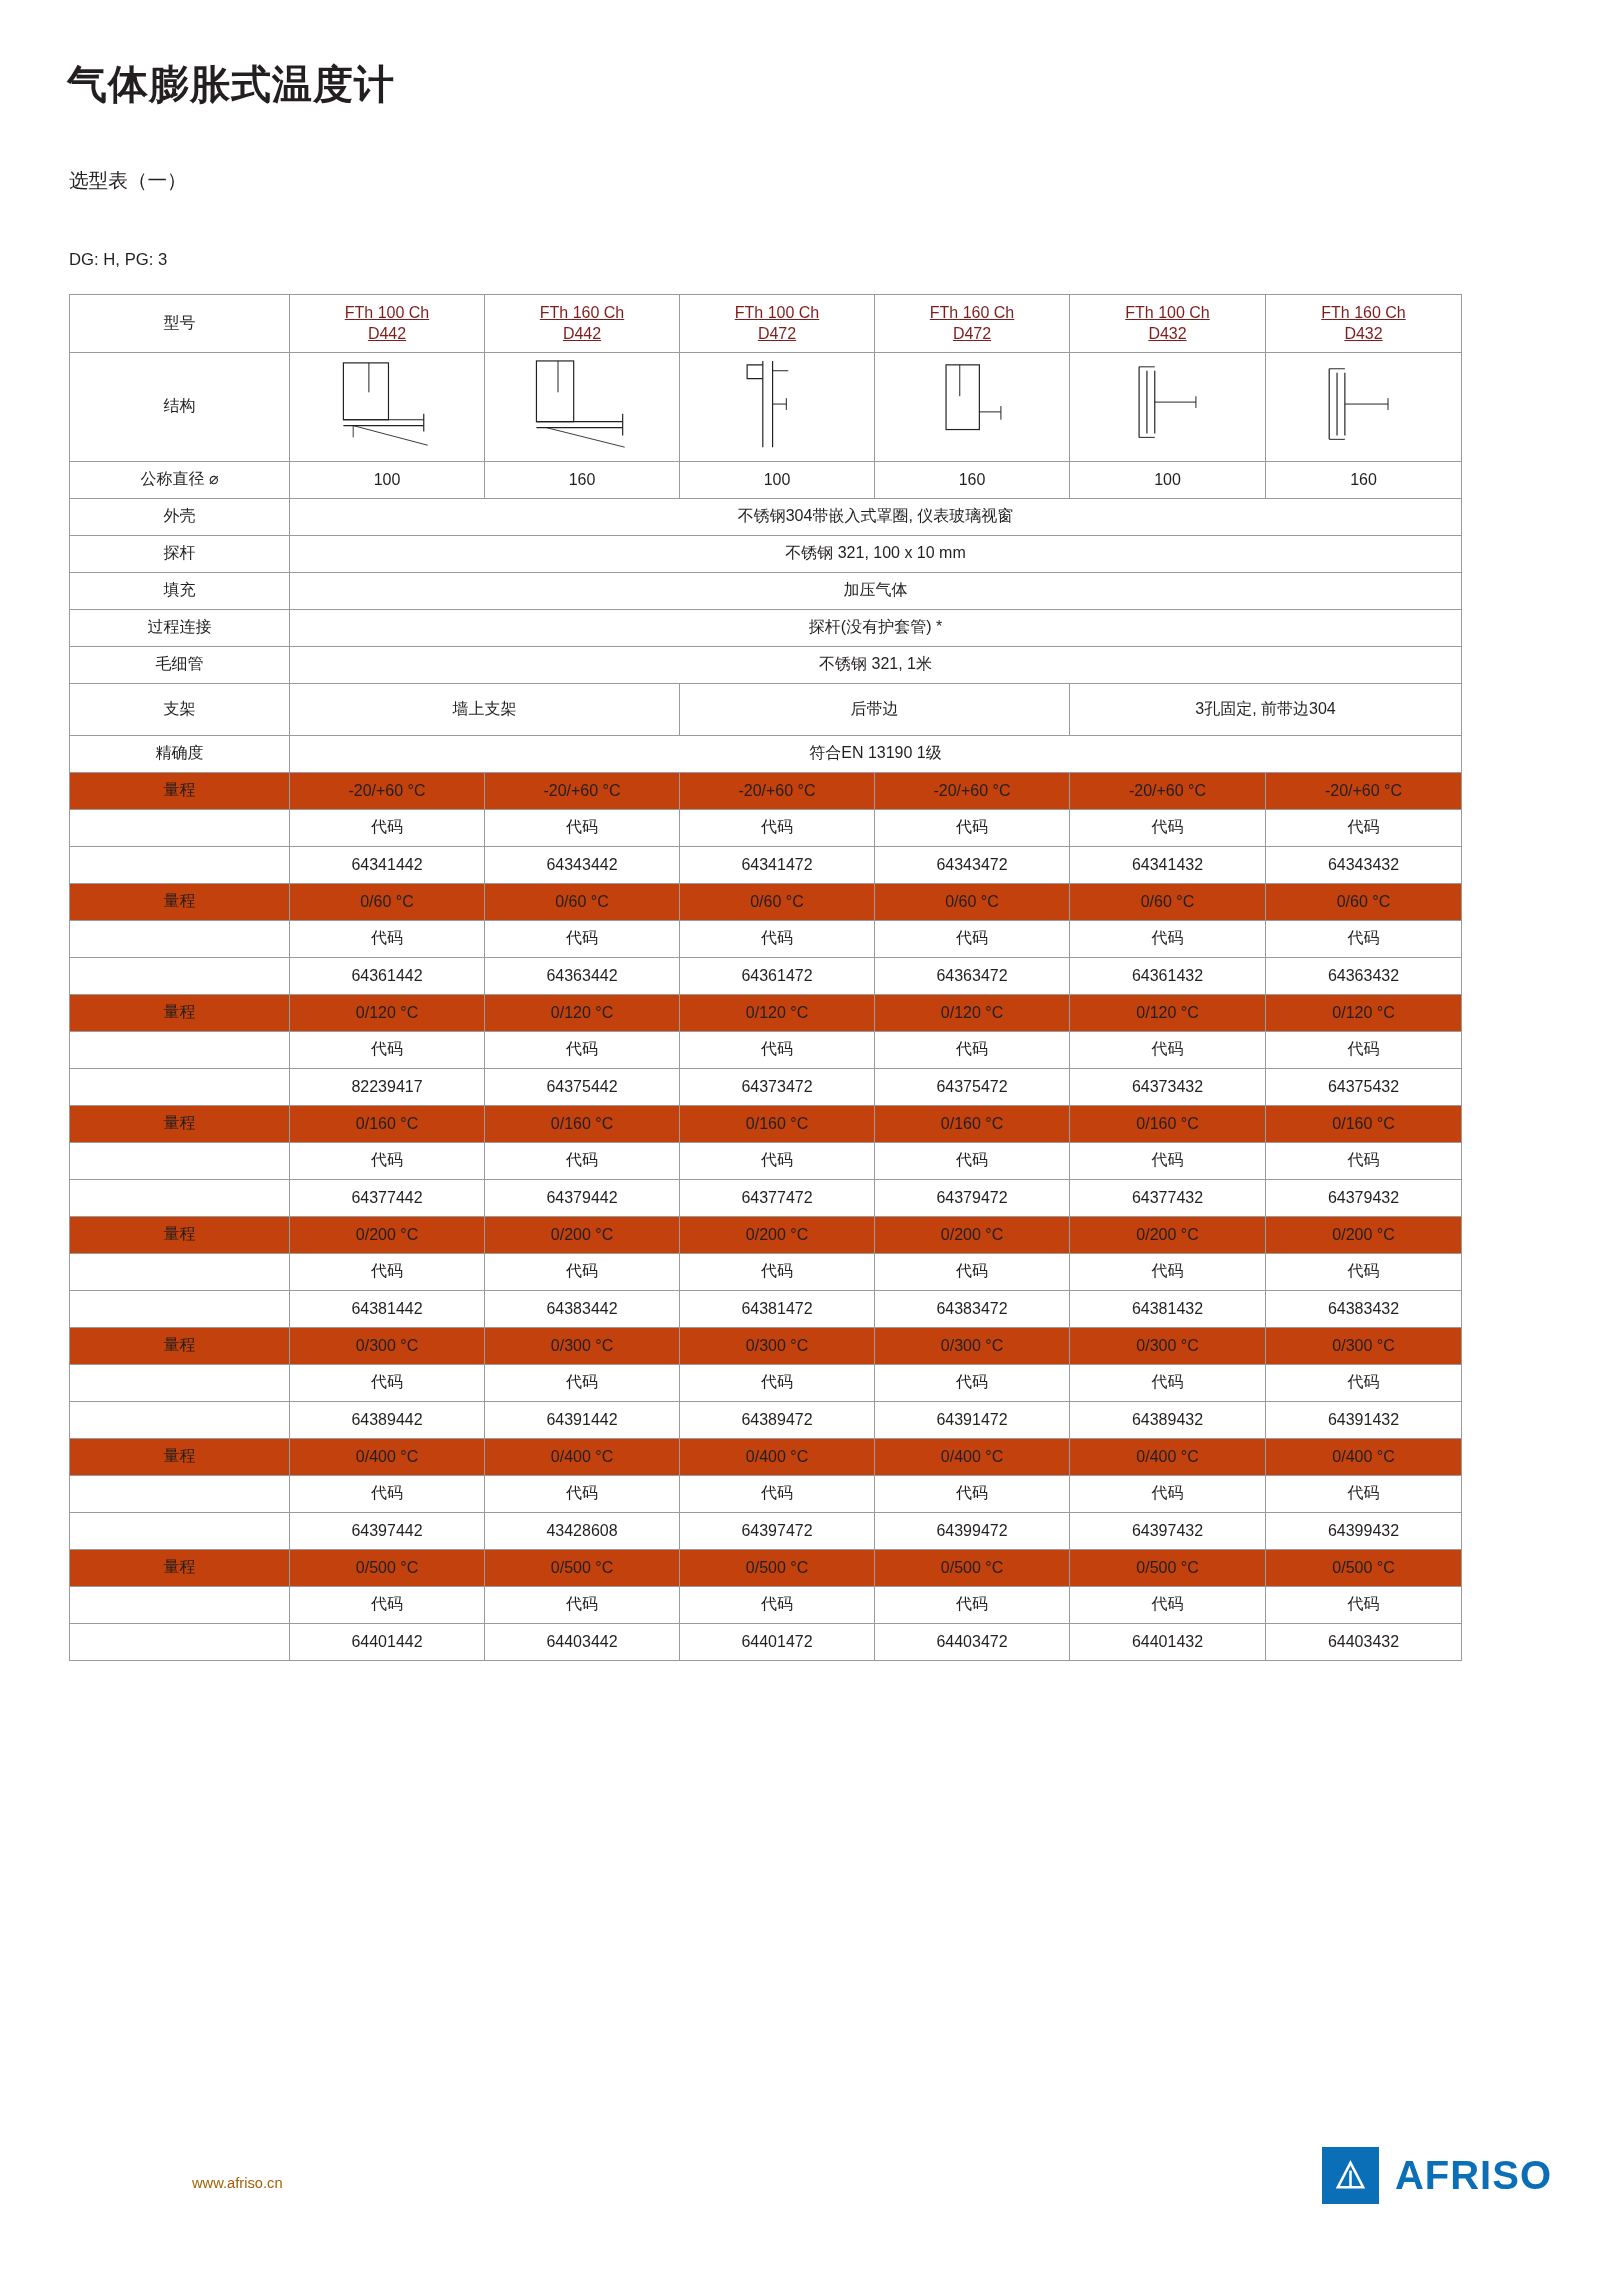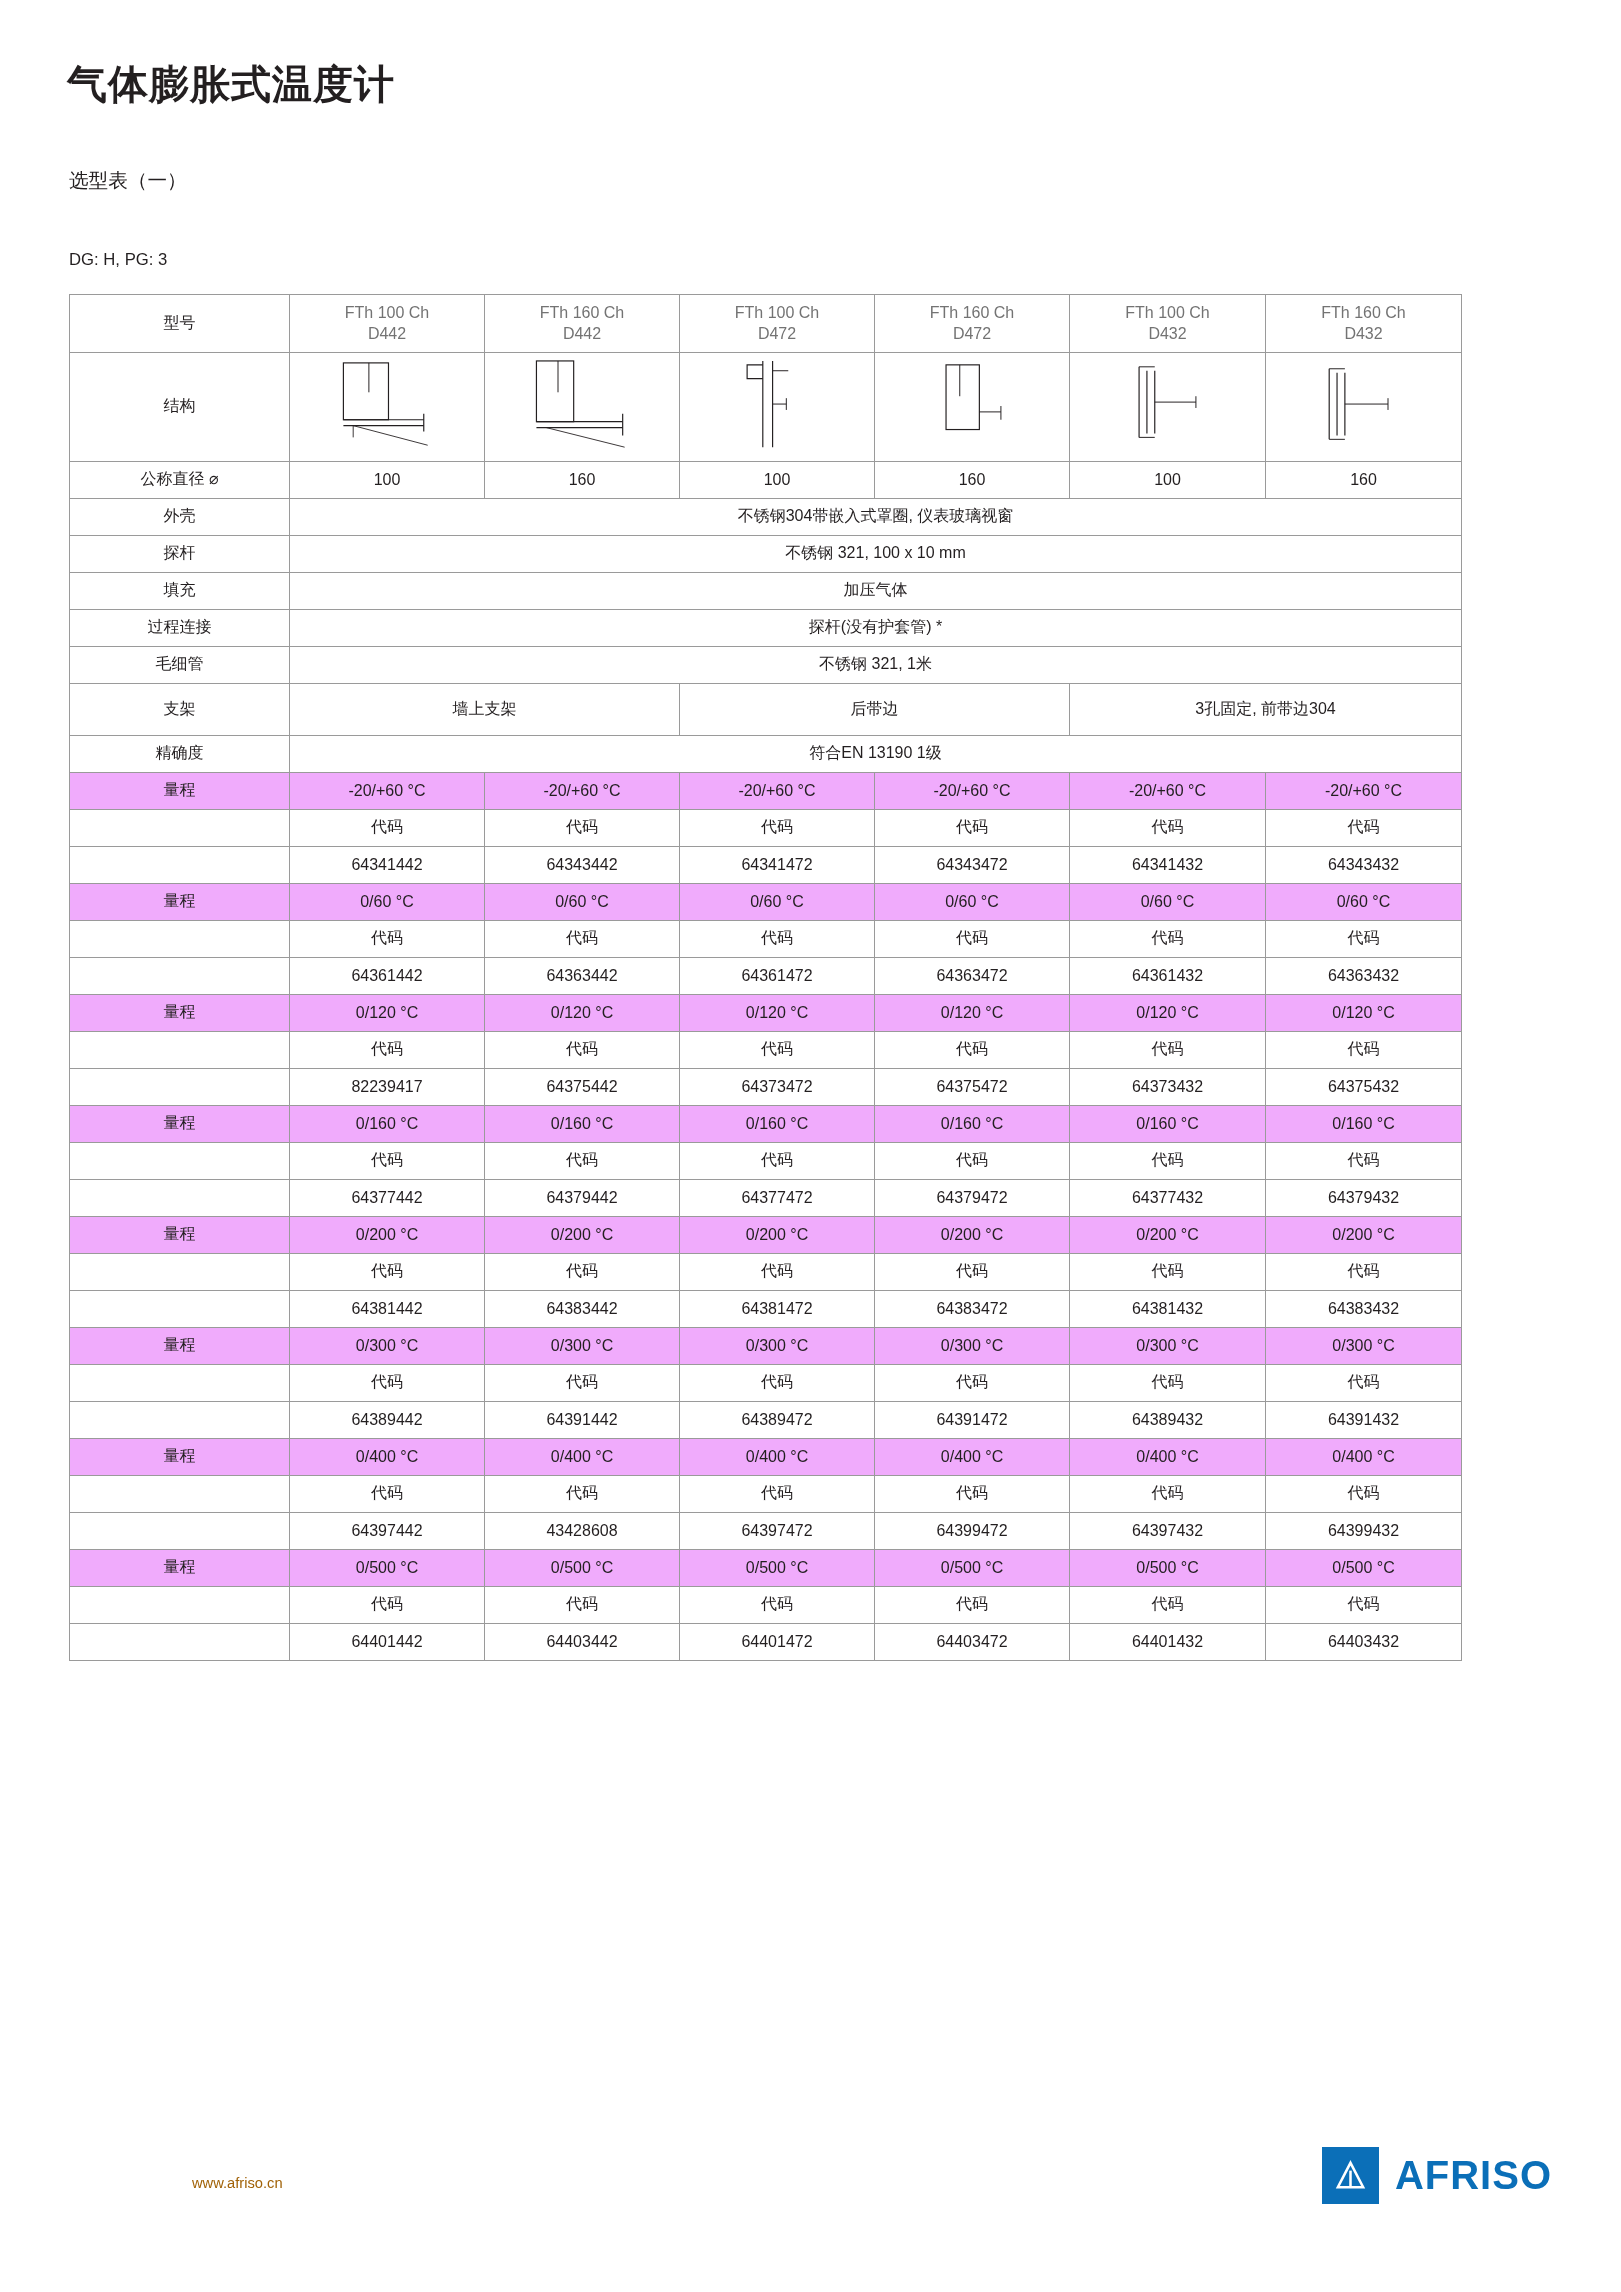--- a/index.html
+++ b/index.html
@@ -62,26 +62,27 @@
     font-size: 16px;
     height: 36px;
   }
   td.lbl {
     text-align: left;
     padding-left: 13.7px;
     width: 220px;
     font-size: 16.7px;
   }
   tr.shade td {
-    background: #f0abfc;
+    background: #c2410c;
   }
   .hdr-cell {
     line-height: 1.35;
     padding: 6.9px 2px;
-    color: #737373;
+    color: #7f1d1d;
+    text-decoration: underline;
   }
   .draw-row td {
     height: 132px;
   }
   .codecell { height: 47px; }
   .numcell { height: 47px; }
   .wide { text-align: center; }
   .footer-url {
     position: absolute;
     left: 192px;

